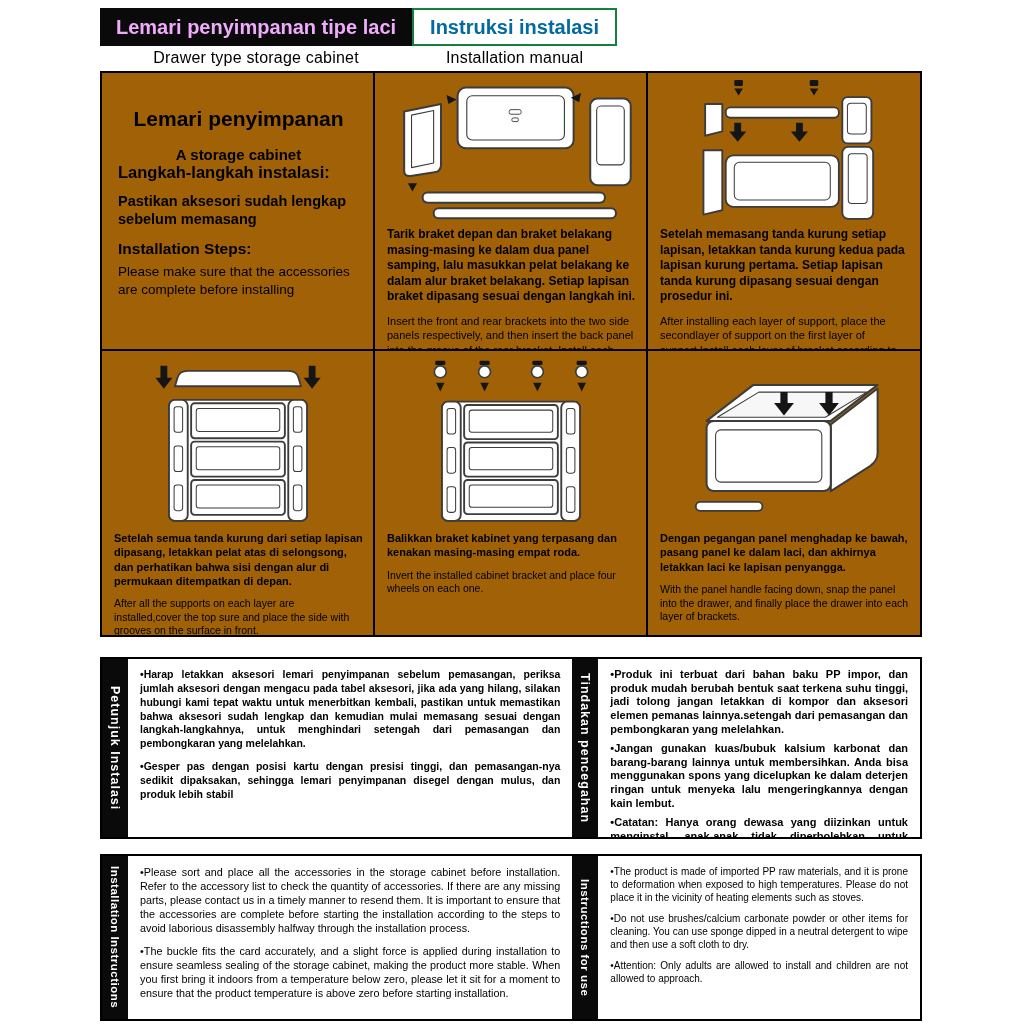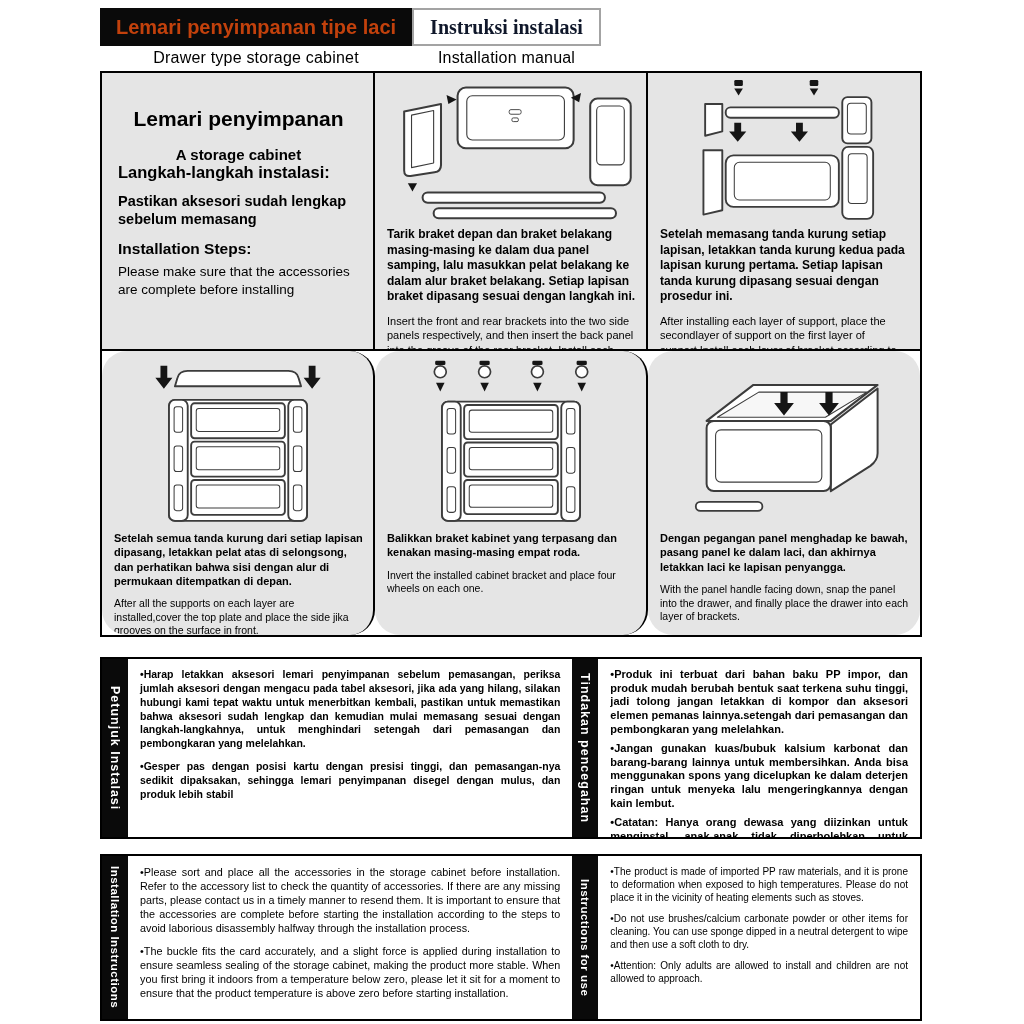--- a/index.html
+++ b/index.html
@@ -3,30 +3,30 @@
 <meta charset="utf-8">
 <style>
   * { margin:0; padding:0; box-sizing:border-box; }
   html,body { width:1024px; height:1024px; background:#ffffff; font-family:"Liberation Sans", sans-serif; color:#000; overflow:hidden; }
   .page { width:1024px; height:1024px; padding:8px 102px 6px 100px; }
 
   
   .header-row { display:flex; align-items:flex-start; }
   .hcol { display:flex; flex-direction:column; align-items:center; }
   .badge { font-size:20px; font-weight:bold; padding:7px 16px; height:38px; display:flex; align-items:center; white-space:nowrap; }
-  .badge-black { background:#0a0a0a; color:#c2410c; }
-  .badge-outline { background:#fff; color:#0f172a; border:2px solid #a3a3a3;font-family:Liberation Serif, serif; }
+  .badge-black { background:#0a0a0a; color:#f0abfc; }
+  .badge-outline { background:#fff; color:#0369a1; border:2px solid #15803d; }
   .hsub { font-size:16px; margin-top:3px; letter-spacing:.2px; }
 
   
   .grid { margin-top:4px; border:2px solid #000; display:grid;
           grid-template-columns:273px 273px auto; grid-template-rows:278px auto; height:566px; }
-  .cell { border-right:2px solid #000; border-bottom:2px solid #000; display:flex; flex-direction:column; overflow:hidden; background:#e5e5e5; }
+  .cell { border-right:2px solid #000; border-bottom:2px solid #000; display:flex; flex-direction:column; overflow:hidden; background:#a16207; }
   .cell.last-col { border-right:none; }
-  .cell.last-row { border-bottom:none;border-radius:25px; }
+  .cell.last-row { border-bottom:none; }
   .illus { display:flex; align-items:center; justify-content:center; flex:none; }
   .c-top .illus { height:150px; padding-top:8px; }
   .c-bot .illus { height:176px; padding-top:6px; }
   .cell-text { flex:1; padding:4px 10px 8px 12px; overflow:hidden; }
   .txt-id { font-weight:bold; font-size:12px; line-height:1.3; }
   .txt-en { font-size:11px; line-height:1.3; margin-top:9px; }
   .c-bot .txt-id { font-size:11px; }
   .c-bot .txt-en { font-size:10.5px; }
 
   
@@ -176,21 +176,21 @@
             <rect x="66" y="58" width="98" height="27" rx="3" stroke-width="1.2"></rect>
             <rect x="60" y="97" width="110" height="41" rx="4"></rect>
             <rect x="66" y="103" width="98" height="27" rx="3" stroke-width="1.2"></rect>
             <rect x="60" y="142" width="110" height="41" rx="4"></rect>
             <rect x="66" y="148" width="98" height="27" rx="3" stroke-width="1.2"></rect>
           </g>
         </svg>
       </div>
       <div class="cell-text">
         <p class="txt-id">Setelah semua tanda kurung dari setiap lapisan dipasang, letakkan pelat atas di selongsong, dan perhatikan bahwa sisi dengan alur di permukaan ditempatkan di depan.</p>
-        <p class="txt-en">After all the supports on each layer are installed,cover the top plate and place the side jika grooves on the surface in front.</p>
+        <p class="txt-en">After all the supports on each layer are installed,cover the top sure and place the side with grooves on the surface in front.</p>
       </div>
     </div>
 
     <div class="cell c-bot last-row">
       <div class="illus">
         <svg viewBox="0 0 230 196" width="196" height="167">
           <g>
             <g fill="#151515">
               <rect x="26" y="2" width="12" height="5" rx="1.5"></rect>
               <rect x="78" y="2" width="12" height="5" rx="1.5"></rect>

